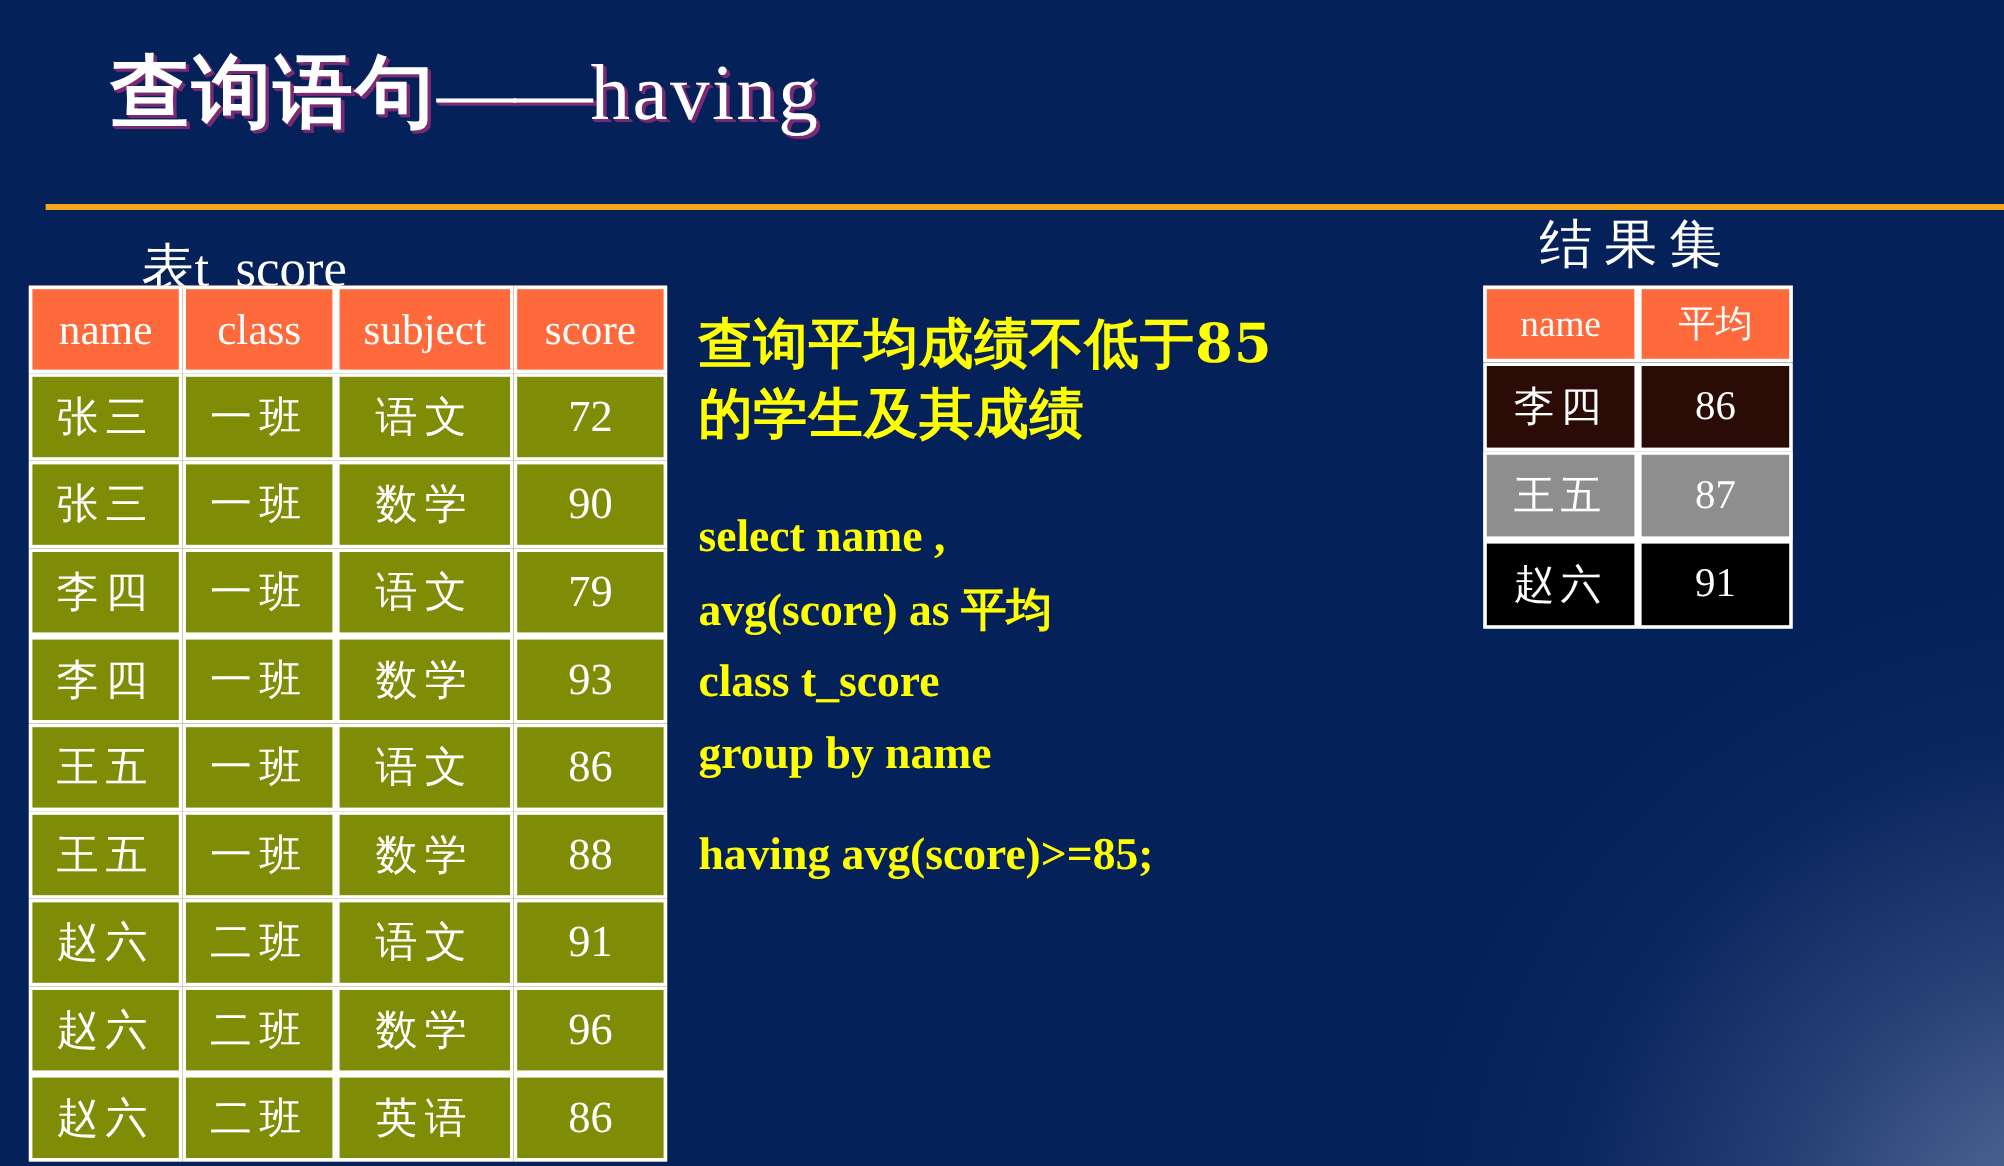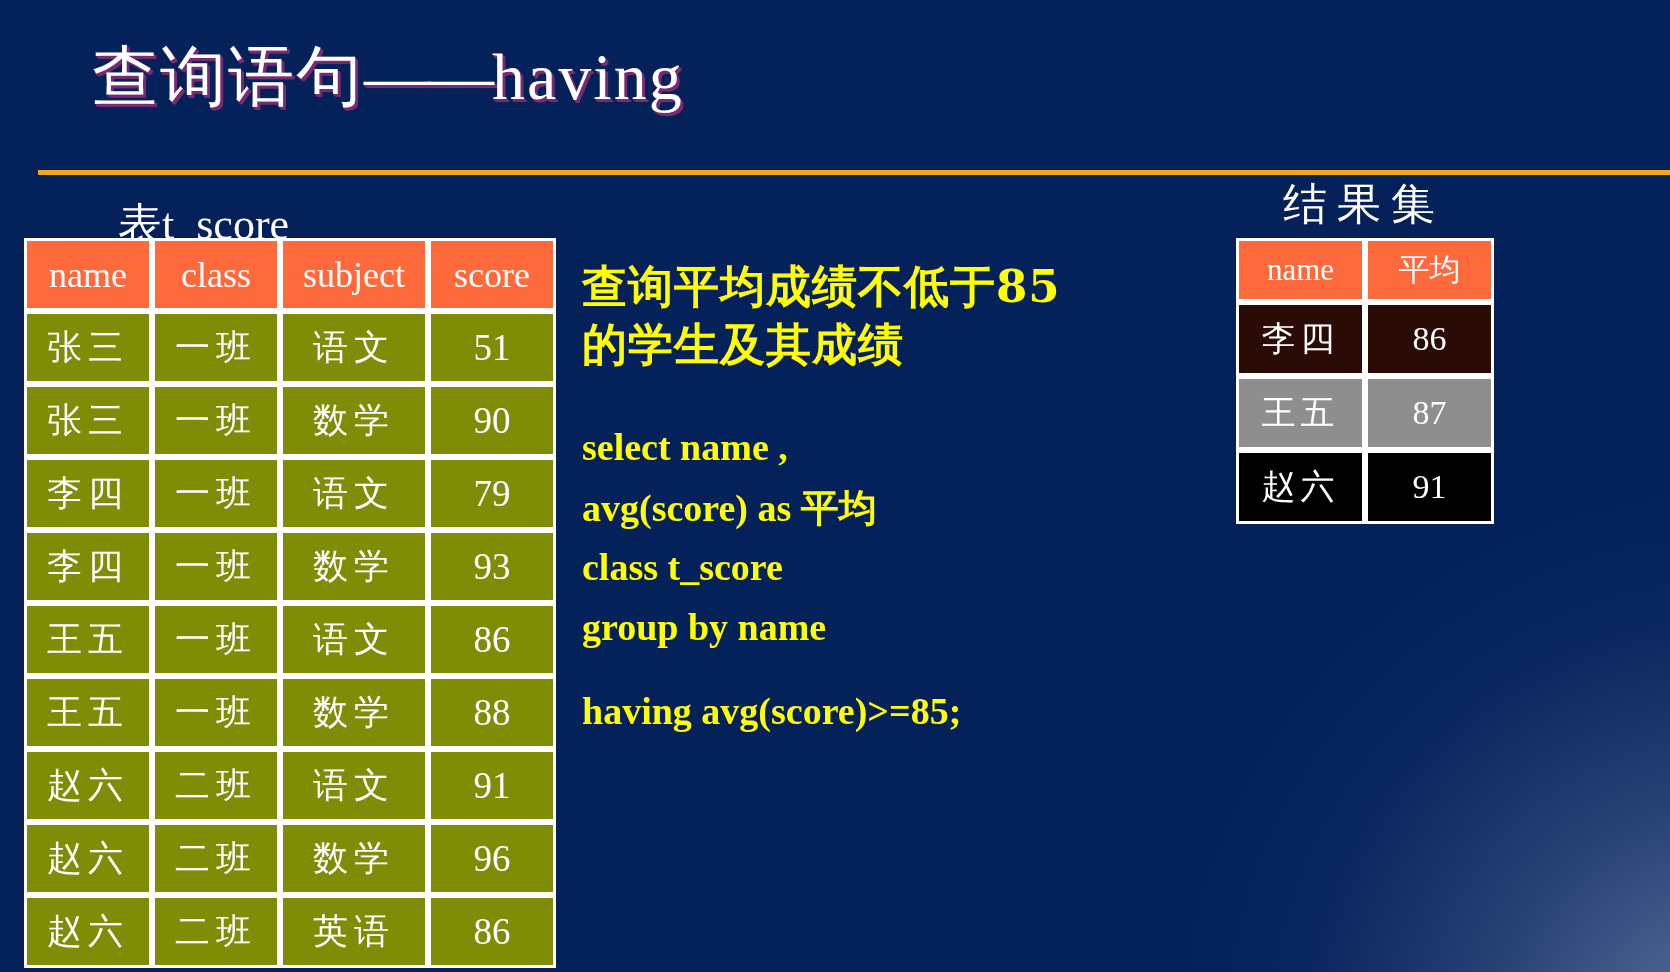--- a/index.html
+++ b/index.html
@@ -39,21 +39,21 @@
     font-weight: 400;
     letter-spacing: 2px;
     white-space: nowrap;
     text-shadow:
       2px 2px 0 #7a2a72,
       3px 3px 0 #7a2a72,
       1px 2px 0 #7a2a72,
       2px 3px 1px rgba(122,42,114,.9);
     z-index: 5;
   }
-  .title .cn { font-family: "DejaVu Serif", serif; font-weight: 400; }
+  .title .cn { font-family: "DejaVu Serif", serif; font-weight: 700; }
   .title .dash { letter-spacing: -2px; }
 
   .rule {
     position: absolute;
     left: 38px;
     top: 170px;
     width: 1632px;
     height: 5px;
     background: #f4a61b;
     z-index: 4;
@@ -187,21 +187,21 @@
         <th>class</th>
         <th>subject</th>
         <th>score</th>
       </tr>
     </thead>
     <tbody>
       <tr>
         <td class="cn cjk">张三</td>
         <td class="cn cjk">一班</td>
         <td class="cn cjk">语文</td>
-        <td>51</td>
+        <td>72</td>
       </tr>
       <tr>
         <td class="cn cjk">张三</td>
         <td class="cn cjk">一班</td>
         <td class="cn cjk">数学</td>
         <td>90</td>
       </tr>
       <tr>
         <td class="cn cjk">李四</td>
         <td class="cn cjk">一班</td>

